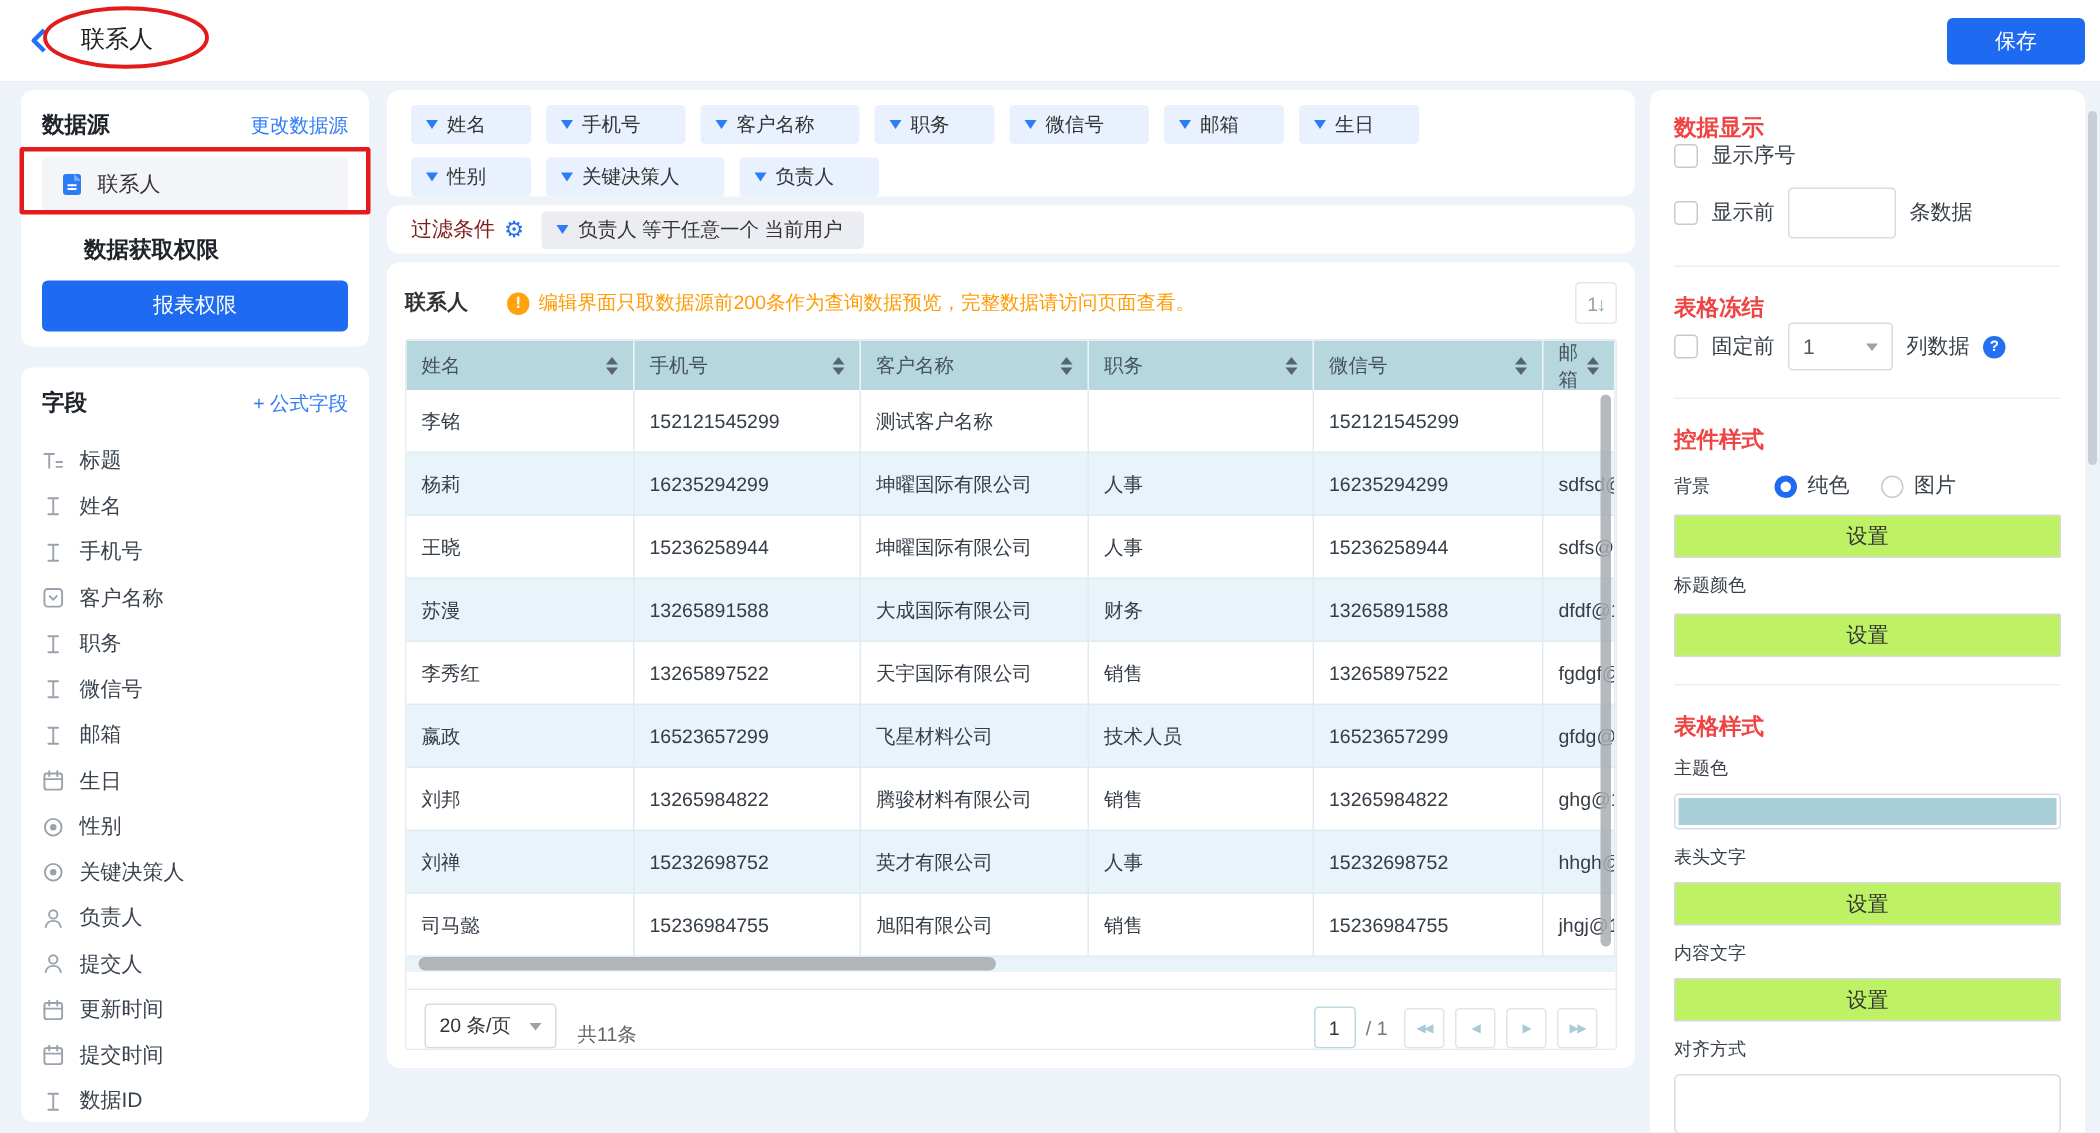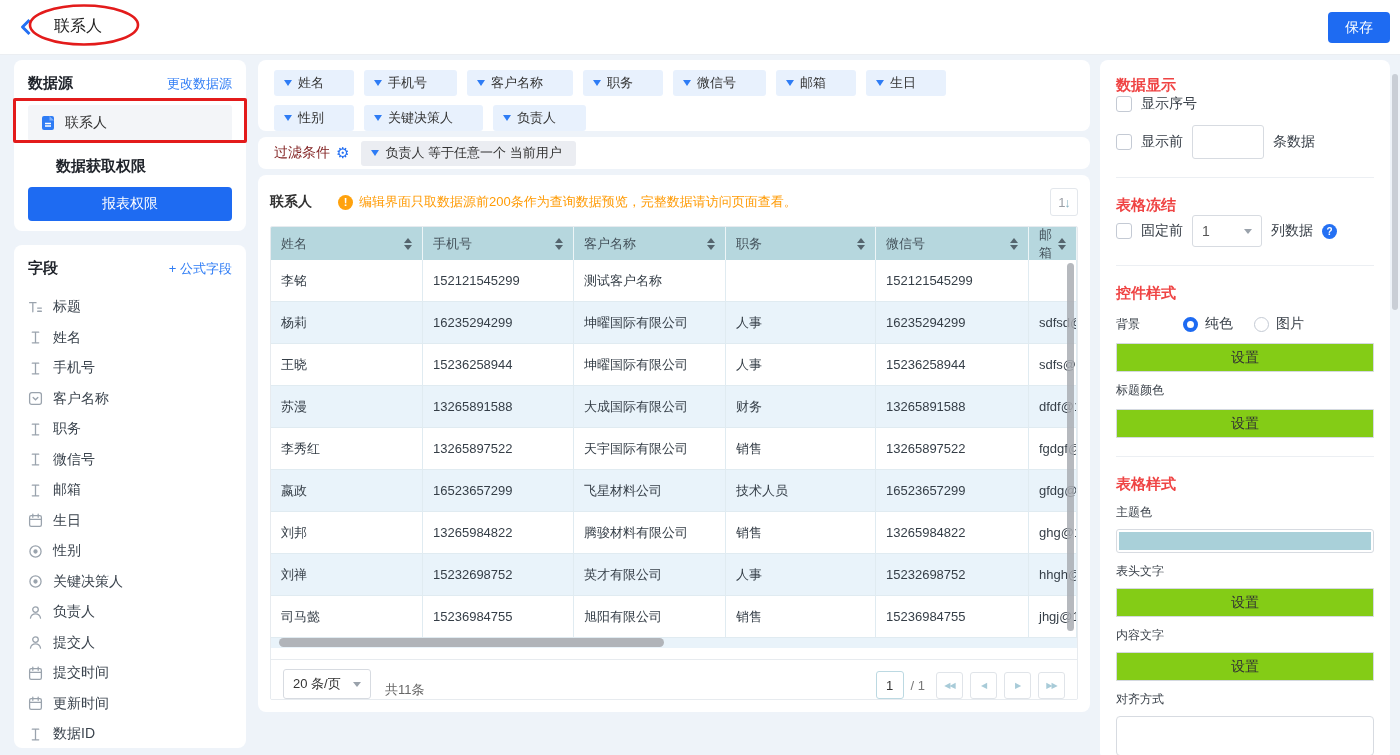--- a/index.html
+++ b/index.html
@@ -8,21 +8,21 @@
     position:relative; overflow:hidden;
     background:#eef3f9; color:#333;
     font-family:"Liberation Sans", sans-serif; font-size:14px;
   }
   
   .topbar { position:absolute; left:0; top:0; width:1400px; height:55px;
     background:#fff; border-bottom:1px solid #ebeef2; z-index:5; }
   .back { position:absolute; left:16px; top:16px; width:22px; height:22px; cursor:pointer; }
   .page-title { position:absolute; left:54px; top:16px; font-size:16px; color:#222; }
   .title-ellipse { position:absolute; left:26px; top:2px; pointer-events:none; }
-  .save-btn { position:absolute; right:10px; top:12px; width:62px; height:31px;
+  .save-btn { position:absolute; right:10px; top:12px; width:92px; height:31px;
     background:#1e6bf2; color:#fff; border:none; border-radius:4px; font-size:14px;
     font-family:inherit; cursor:pointer; }
   
   .card { position:absolute; background:#fff; border-radius:8px; }
   .card-ds     { left:14px;   top:60px;  width:232px; height:171px; padding:14px; }
   .card-fields { left:14px;   top:245px; width:232px; height:503px; padding:14px; overflow:hidden; }
   .card-chips  { left:258px;  top:60px;  width:832px; height:71px;  padding:10px 16px; }
   .card-filter { left:258px;  top:137px; width:832px; height:32px;  padding:0 16px; display:flex; align-items:center; }
   .card-table  { left:258px;  top:175px; width:832px; height:537px; padding:12px; }
   .card-right  { left:1100px; top:60px;  width:290px; height:700px; padding:16px; }
@@ -108,21 +108,21 @@
     flex:0 0 16px; cursor:pointer; }
   .rp-input { width:72px; height:34px; border:1px solid #d7dbe1; border-radius:3px; background:#fff; cursor:text; }
   .rp-select { width:70px; height:32px; border:1px solid #d7dbe1; border-radius:3px; background:#fff;
     display:flex; align-items:center; justify-content:space-between; padding:0 9px; color:#555; cursor:pointer; }
   .help { width:15px; height:15px; border-radius:50%; background:#2470f3; color:#fff; font-size:10px;
     font-weight:bold; display:flex; align-items:center; justify-content:center; cursor:pointer; }
   .divider { height:1px; background:#eceff3; margin:18px 0; }
   .radio { width:15px; height:15px; border-radius:50%; border:1px solid #c4cad4; background:#fff;
     flex:0 0 15px; cursor:pointer; }
   .radio.on { border:4.5px solid #1e6bf2; }
-  .set-btn { width:100%; height:29px; border:1px solid #d4d9e0; border-radius:1px; background:#84cc16;
+  .set-btn { width:100%; height:29px; border:1px solid #d4d9e0; border-radius:1px; background:#bef264;
     font-size:14px; color:#333; font-family:inherit; cursor:pointer; }
   .rp-label { color:#394049; font-size:12px; }
   .swatch-box { width:100%; height:24px; border:1px solid #d7dbe1; border-radius:3px; padding:2px; }
   .swatch { width:100%; height:100%; cursor:pointer; }
   .partial-box { width:100%; height:40px; border:1px solid #d7dbe1; border-radius:4px; background:#fff; }
   .vp-scroll { position:absolute; right:2px; top:74px; width:6px; height:236px;
     background:#c9ced6; border-radius:3px; z-index:6; cursor:grab; }
   .mt8{margin-top:8px} .mt10{margin-top:10px} .mt12{margin-top:12px} .mt14{}
 </style>
 </head>
@@ -280,31 +280,31 @@
     <span class="f-label">提交人</span>
   </div>
 
   <div class="field-item">
     <span class="f-icon">
           <svg width="15" height="15" viewBox="0 0 14 14" fill="none" stroke="#9aa3ad" stroke-width="1.2" stroke-linecap="round">
             <rect x="1.5" y="2.5" width="11" height="10" rx="1.5"></rect>
             <path d="M4.5 1v3M9.5 1v3M1.5 6h11"></path>
           </svg>
         </span>
-    <span class="f-label">提交时间</span>
+    <span class="f-label">更新时间</span>
   </div>
 
   <div class="field-item">
     <span class="f-icon">
           <svg width="15" height="15" viewBox="0 0 14 14" fill="none" stroke="#9aa3ad" stroke-width="1.2" stroke-linecap="round">
             <rect x="1.5" y="2.5" width="11" height="10" rx="1.5"></rect>
             <path d="M4.5 1v3M9.5 1v3M1.5 6h11"></path>
           </svg>
         </span>
-    <span class="f-label">更新时间</span>
+    <span class="f-label">提交时间</span>
   </div>
 
   <div class="field-item">
     <span class="f-icon">
           <svg width="15" height="15" viewBox="0 0 14 14" fill="none" stroke="#9aa3ad" stroke-width="1.2" stroke-linecap="round">
             <path d="M4 2h6M4 12h6M7 2v10"></path>
           </svg>
         </span>
     <span class="f-label">数据ID</span>
   </div>

